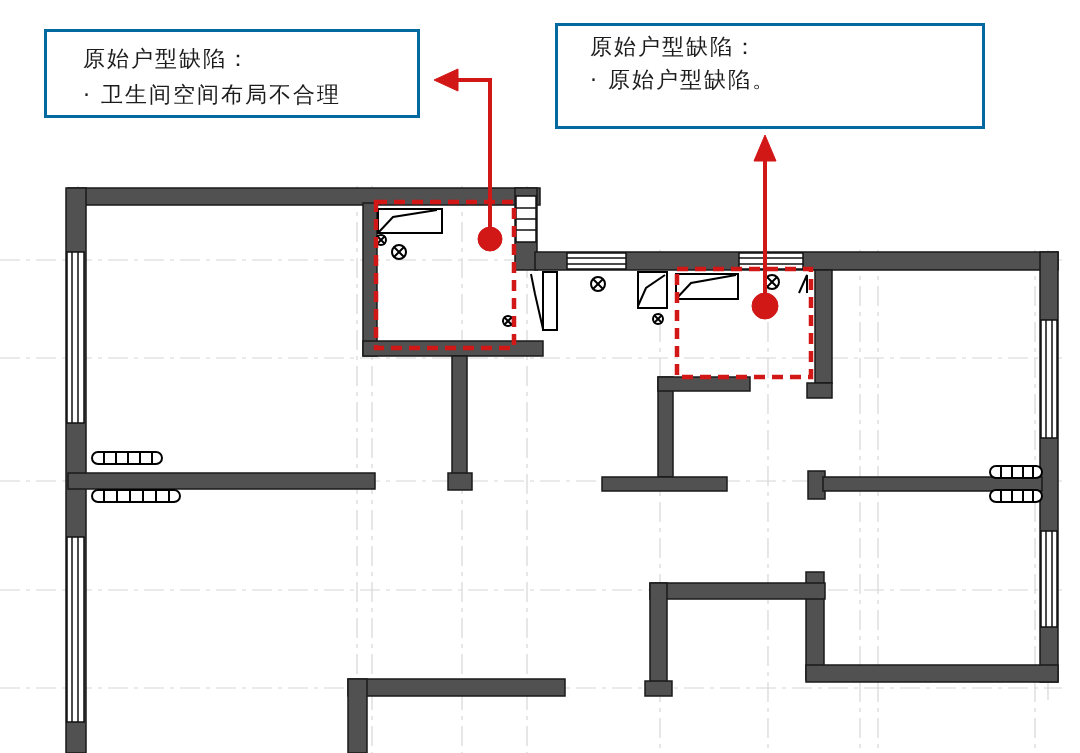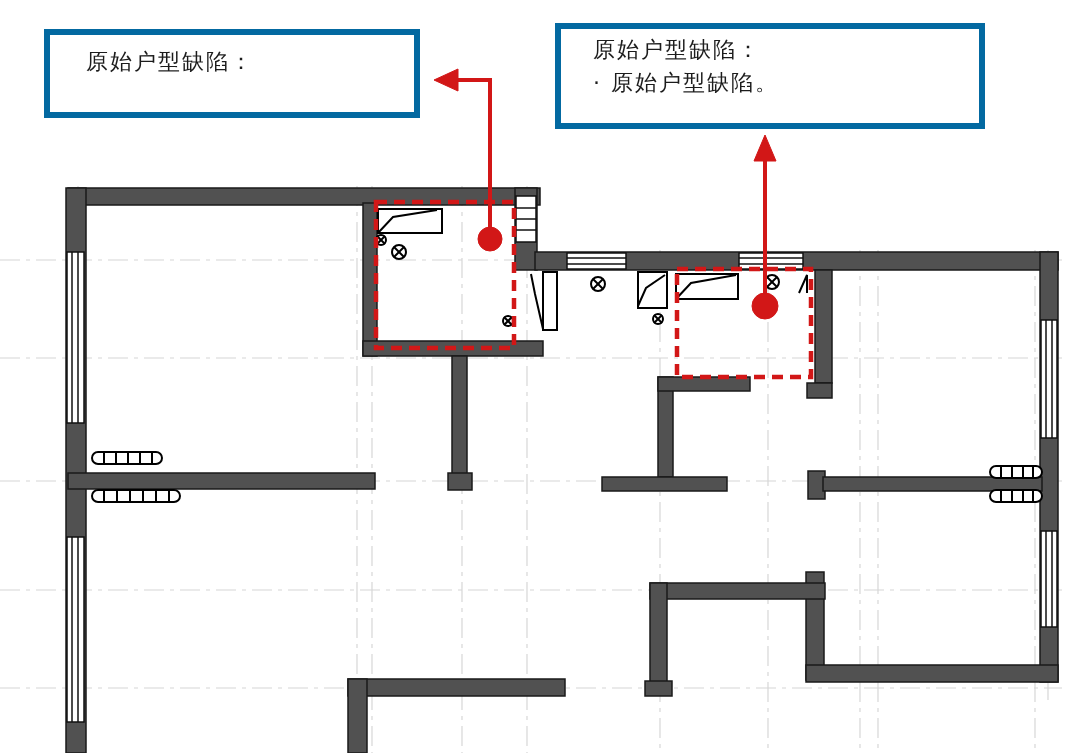--- a/index.html
+++ b/index.html
@@ -1,20 +1,20 @@
 <!DOCTYPE html>
 <html><head>
 <meta charset="utf-8">
 <style>
   html,body{margin:0;padding:0;background:#ffffff;}
   body{width:1080px;height:753px;position:relative;overflow:hidden;
        font-family:"DejaVu Sans","Liberation Sans",sans-serif;}
   .stage{position:absolute;inset:0;}
   svg{position:absolute;left:0;top:0;}
-  .callout{position:absolute;background:#ffffff;border:6px solid #0369a1;
+  .callout{position:absolute;background:#ffffff;border:3px solid #0369a1;
            color:#1c1c1c;font-size:22px;letter-spacing:2px;box-sizing:border-box;}
   .callout .line{white-space:nowrap;}
   .callout-left{left:44px;top:29px;width:376px;height:89px;padding:9px 8px 0 36px;line-height:36px;}
   .callout-right{left:555px;top:23px;width:430px;height:106px;padding:4px 8px 0 32px;line-height:33px;}
 </style>
 </head>
 <body>
 
 <div class="stage">
 
@@ -207,20 +207,21 @@
   </g>
   <g stroke="#d21717" fill="#d21717">
     <line x1="765" y1="156" x2="765" y2="302" stroke-width="4"></line>
     <polygon points="765,135 754,161 776,161" stroke-width="1"></polygon>
     <circle cx="765" cy="306" r="13" stroke-width="1"></circle>
   </g>
 </svg>
 
   <div class="callout callout-left">
     <div class="line">原始户型缺陷：</div>
+    <div class="line">· 卫生间空间布局不合理</div>
   </div>
 
   <div class="callout callout-right">
     <div class="line">原始户型缺陷：</div>
     <div class="line">· 原始户型缺陷。</div>
   </div>
 
 </div>
 
 </body></html>

